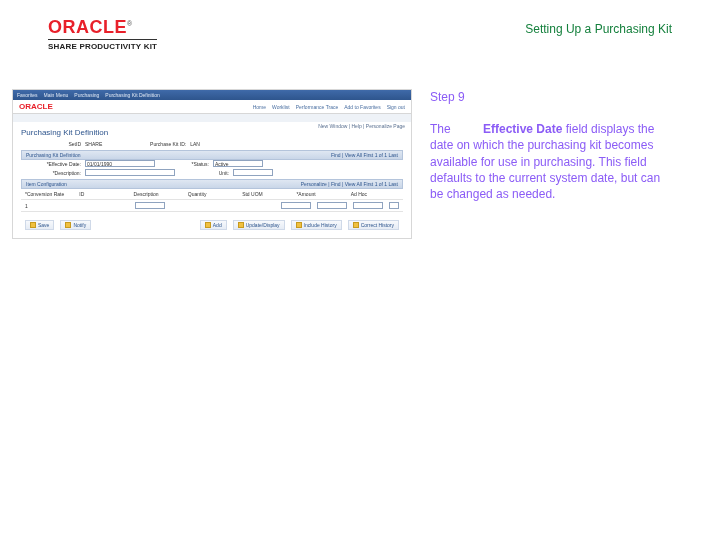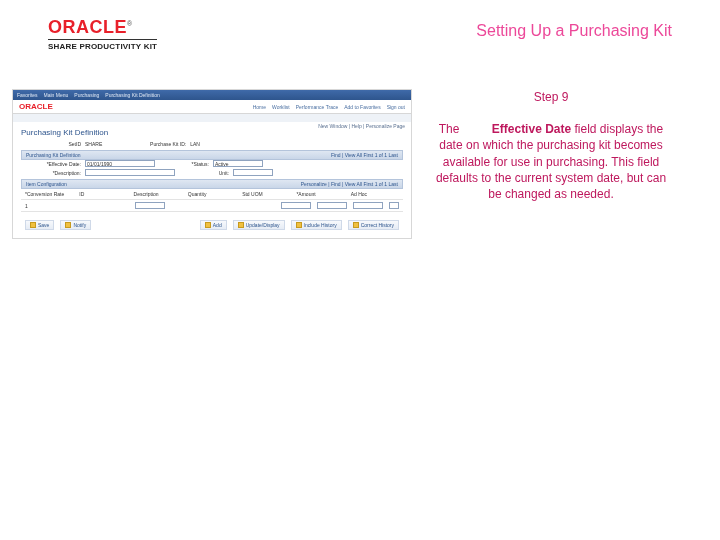--- a/index.html
+++ b/index.html
@@ -30,22 +30,22 @@
   .upk {
     font-size: 8px;
     letter-spacing: 0.2px;
     color: #222;
     border-top: 1px solid #333;
     margin-top: 3px;
     padding-top: 2px;
     font-weight: bold;
   }
   .page-title {
-    font-size: 16px;
-    color: #ec4899;
+    font-size: 12px;
+    color: #15803d;
     padding-top: 4px;
   }
   .content {
     display: flex;
     padding: 32px 48px 0 12px;
     gap: 18px;
     align-items: flex-start;
   }
   .screenshot {
     width: 400px;
@@ -113,23 +113,22 @@
   .fbtn {
     height:10px; padding:0 4px; display:flex; align-items:center;
     font-size:5px; color:#2e558d; border:1px solid #cfd9e8;
     background: linear-gradient(#f7f9fc,#e6ecf5);
     gap:2px;
   }
   .fbtn .ficon { width:6px; height:6px; background:#f0c040; border:1px solid #c79a1e; }
   .right-col {
     flex: 1;
     font-size: 12px;
-    color: #be185d;
+    color: #8b5cf6;
     line-height: 1.35;
-    text-align: center;
   }
   .step { margin-bottom: 16px; }
   .desc b { font-weight: bold; padding-left: 29px; }
 </style>
 </head>
 <body>
 
 <div class="header">
   <div class="logo-block">
     <div class="oracle-logo">

